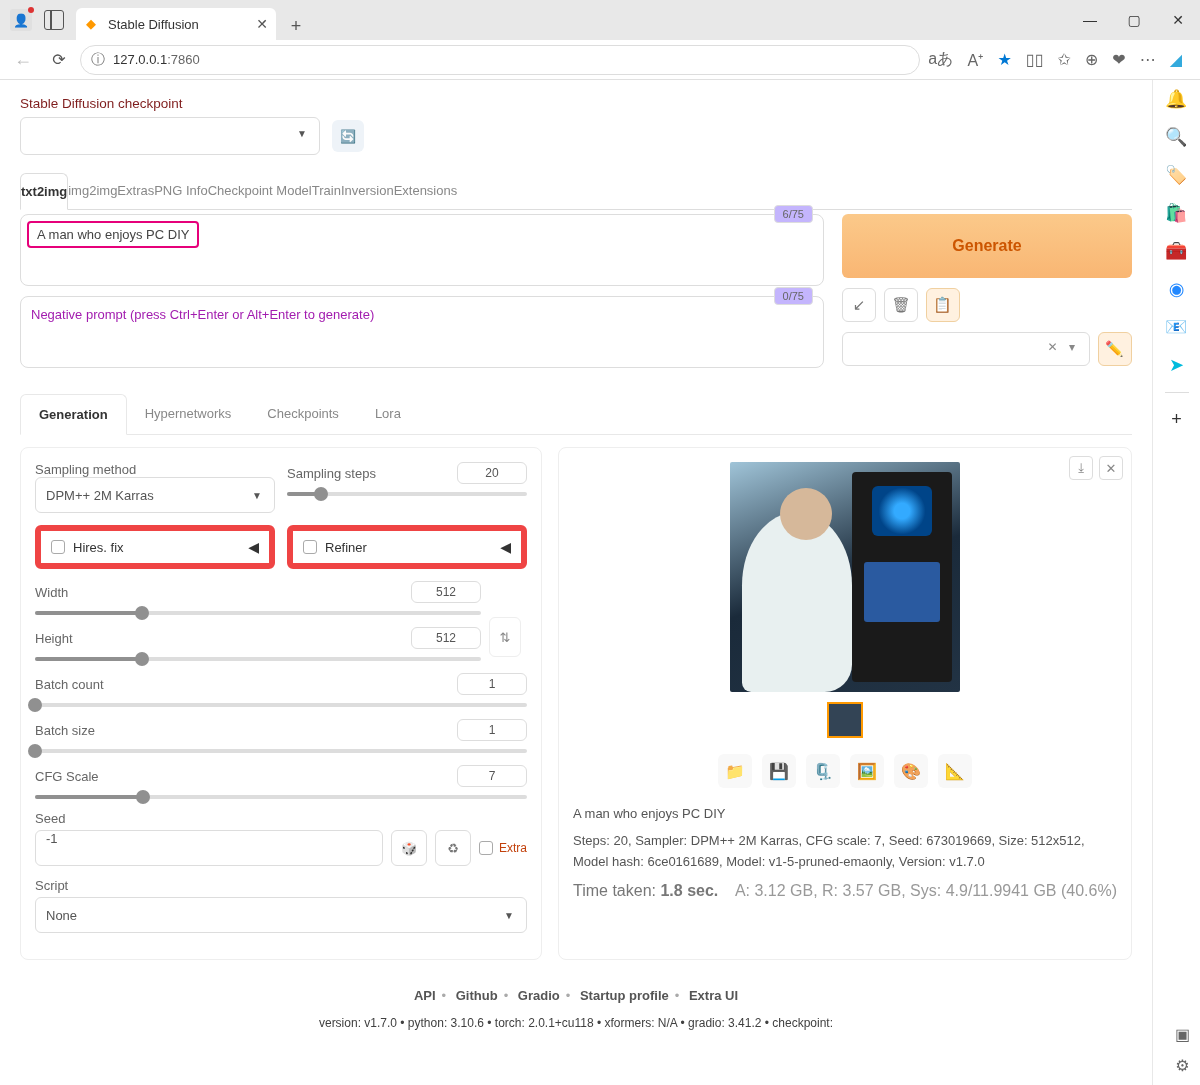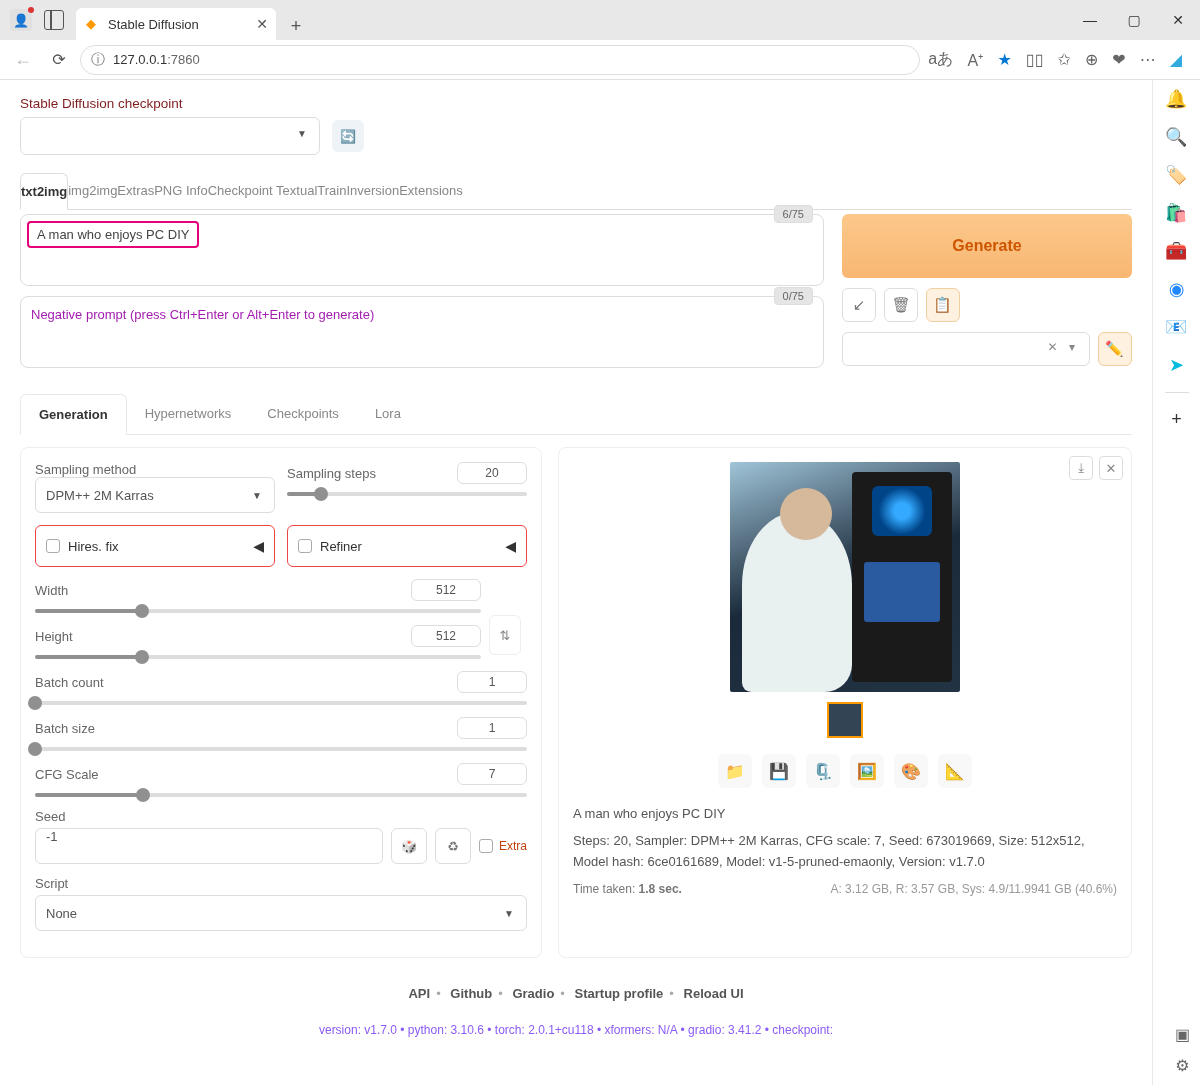--- a/index.html
+++ b/index.html
@@ -33,21 +33,21 @@
 .checkpoint-select { width:300px; height:38px; border:1px solid #ddd; border-radius:6px; background:#fff; position:relative; }
 .checkpoint-select::after { content:"▼"; position:absolute; right:12px; top:10px; font-size:10px; color:#555; }
 .refresh-icon-btn { width:32px; height:32px; border-radius:6px; background:#eef3f8; display:flex; align-items:center; justify-content:center; color:#2a8; }
 .main-tabs { display:flex; border-bottom:1px solid #ddd; }
 .main-tabs div { padding:10px 0; color:#888; cursor:pointer; }
 .main-tabs div.active { color:#333; font-weight:600; border:1px solid #ddd; border-bottom:1px solid #fff; border-radius:6px 6px 0 0; margin-bottom:-1px; background:#fff; }
 .top-area { display:flex; gap:18px; margin-top:4px; }
 .prompts-col { flex:1; }
 .prompt-box { border:1px solid #ddd; border-radius:8px; height:72px; position:relative; margin-bottom:10px; padding:10px; }
 .prompt-highlight { position:absolute; left:6px; top:6px; border:2px solid #e6007a; border-radius:4px; padding:4px 8px; font-size:13px; color:#444; }
-.token-badge { position:absolute; right:10px; top:-10px; background:#e5e5e5; border:1px solid #ddd; border-radius:4px; font-size:11px; padding:2px 8px; color:#666; }
+.token-badge { position:absolute; right:10px; top:-10px; background:#c4b5fd; border:1px solid #ddd; border-radius:4px; font-size:11px; padding:2px 8px; color:#666; }
 .neg-placeholder { color:#a21caf; font-size:13px; }
 .actions-col { width:290px; display:flex; flex-direction:column; gap:10px; }
 .gen-btn { height:64px; background:linear-gradient(#fbc98a,#f9b673); border-radius:6px; display:flex; align-items:center; justify-content:center; font-weight:600; color:#cc5500; font-size:16px; }
 .icon-row { display:flex; gap:8px; }
 .icon-btn { width:34px; height:34px; border:1px solid #ddd; border-radius:6px; display:flex; align-items:center; justify-content:center; color:#777; font-size:15px; }
 .icon-btn.highlight { background:#fff1e0; border-color:#f0d0a0; color:#d88; }
 .styles-row { display:flex; gap:8px; }
 .styles-select { flex:1; border:1px solid #ddd; border-radius:6px; height:34px; position:relative; }
 .styles-select::after { content:"✕ ▾"; position:absolute; right:10px; top:7px; font-size:12px; color:#888; letter-spacing:4px; }
 .sub-tabs { display:flex; margin-top:16px; border-bottom:1px solid #e8e8e8; }
@@ -60,21 +60,21 @@
 .row-header { display:flex; justify-content:space-between; align-items:center; margin-bottom:4px; }
 .row-label { color:#666; font-size:13px; }
 .val-box { border:1px solid #ddd; border-radius:6px; padding:3px 0; width:70px; text-align:center; font-size:12px; color:#555; background:#fff; }
 .select-box { border:1px solid #ddd; border-radius:6px; height:36px; display:flex; align-items:center; padding:0 10px; color:#555; position:relative; }
 .select-box::after { content:"▼"; position:absolute; right:12px; font-size:10px; color:#555; }
 .slider-track { height:4px; background:#ddd; border-radius:2px; position:relative; margin-top:8px; }
 .slider-fill { position:absolute; height:100%; background:#909090; border-radius:2px; }
 .slider-thumb { position:absolute; width:14px; height:14px; background:#909090; border-radius:50%; top:-5px; transform:translateX(-50%); }
 .split-two { display:flex; gap:12px; }
 .split-two > div { flex:1; }
-.toggle-block { border:1px solid #ef4444; border-radius:6px; height:42px; display:flex; align-items:center; padding:16px 10px; gap:8px; position:relative; }
+.toggle-block { border:6px solid #ef4444; border-radius:6px; height:42px; display:flex; align-items:center; padding:16px 10px; gap:8px; position:relative; }
 .chk { width:14px; height:14px; border:1.5px solid #aaa; border-radius:3px; }
 .playarrow { position:absolute; right:10px; font-size:14px; color:#333; }
 .dim-swap { position:absolute; right:-40px; top:36px; width:32px; height:40px; border:1px solid #eee; border-radius:6px; display:flex; align-items:center; justify-content:center; color:#888; }
 .dim-wrap { position:relative; width:calc(100% - 46px); }
 .seed-row { display:flex; gap:8px; align-items:center; }
 .seed-input { flex:1; border:1px solid #ddd; border-radius:6px; height:36px; padding:0 10px; color:#555; }
 .seed-btn { width:36px; height:36px; border:1px solid #ddd; border-radius:6px; display:flex; align-items:center; justify-content:center; color:#777; }
 .extra-chk { display:flex; align-items:center; gap:6px; color:#c2410c; font-size:12px; }
 .result-img { width:230px; height:230px; background: linear-gradient(160deg,#a0c4d8 0%,#1a2a3a 50%,#234 100%); margin:0 auto; position:relative; border-radius:2px; overflow:hidden; }
 .person { position:absolute; left:12px; bottom:0; width:110px; height:180px; background:#e8f0f0; border-radius: 60px 60px 30px 10px / 80px 80px 30px 10px; }
@@ -82,26 +82,26 @@
 .tower { position:absolute; right:8px; top:10px; width:100px; height:210px; background:#1a1a1a; border-radius:4px; }
 .tower::before { content:''; position:absolute; top:90px; left:12px; width:76px; height:60px; background:#2a5aa0; border-radius:3px; }
 .tower::after { content:''; position:absolute; top:14px; left:20px; width:60px; height:50px; background:radial-gradient(circle,#3af 20%,#048 60%); border-radius:6px; }
 .img-actions { position:absolute; top:8px; right:8px; display:flex; gap:6px; }
 .img-actions div { width:24px; height:24px; border:1px solid #ddd; border-radius:4px; background:#fff; display:flex; align-items:center; justify-content:center; color:#888; font-size:13px; }
 .thumb-strip { display:flex; justify-content:center; margin-top:10px; }
 .thumb { width:36px; height:36px; border:2px solid #ff9900; background:#345; }
 .output-icons { display:flex; justify-content:center; gap:10px; margin-top:16px; }
 .out-btn { width:34px; height:34px; background:#f8f8f8; border-radius:6px; display:flex; align-items:center; justify-content:center; font-size:16px; }
 .meta-text { margin-top:16px; color:#555; font-size:13px; line-height:1.6; }
-.meta-stats { margin-top:10px; display:flex; justify-content:space-between; color:#777; font-size:12px; }
+.meta-stats { margin-top:10px; display:flex; justify-content:space-between; color:#777; font-size:16px; }
 .meta-stats .mem { color:#999; }
 .footer { text-align:center; margin-top:28px; color:#555; font-size:13px; }
 .footer .links span { margin:0 6px; }
 .footer .dots { margin:0 8px; color:#aaa; }
-.footer .ver { color:#8b5cf6; font-size:12px; margin-top:22px; }
+.footer .ver { color:#404040; font-size:12px; margin-top:13px; }
 .bot-right { position:absolute; right:10px; bottom:10px; display:flex; flex-direction:column; gap:12px; align-items:center; color:#666; font-size:16px; }
 </style>
 </head>
 <body>
 
 <div class="titlebar">
   <div class="profile">👤</div>
   <div class="layout-icon"></div>
   <div class="tab-strip">
     <div class="browser-tab">
@@ -156,21 +156,21 @@
   <div class="checkpoint-row">
     <div class="checkpoint-select"></div>
     <div class="refresh-icon-btn">🔄</div>
   </div>
 
   <div class="main-tabs">
     <div class="active">txt2img</div>
     <div>img2img</div>
     <div>Extras</div>
     <div>PNG Info</div>
-    <div>Checkpoint Textual</div>
+    <div>Checkpoint Model</div>
     <div>Train</div>
     <div>Inversion</div>
     <div>Extensions</div>
   </div>
 
   <div class="top-area">
     <div class="prompts-col">
       <div class="prompt-box">
         <div class="token-badge">6/75</div>
         <div class="prompt-highlight">A man who enjoys PC DIY</div>
@@ -340,21 +340,21 @@
       </div>
     </div>
   </div>
 
   <div class="footer">
     <div class="links">
       <b>API</b><span class="dots">•</span>
       <b>Github</b><span class="dots">•</span>
       <b>Gradio</b><span class="dots">•</span>
       <b>Startup profile</b><span class="dots">•</span>
-      <b>Reload UI</b>
+      <b>Extra UI</b>
     </div>
     <div class="ver">version: v1.7.0  •  python: 3.10.6  •  torch: 2.0.1+cu118  •  xformers: N/A  •  gradio: 3.41.2  •  checkpoint:</div>
   </div>
 </div>
 
 <div class="bot-right">
   <span>▣</span>
   <span>⚙</span>
 </div>
 

